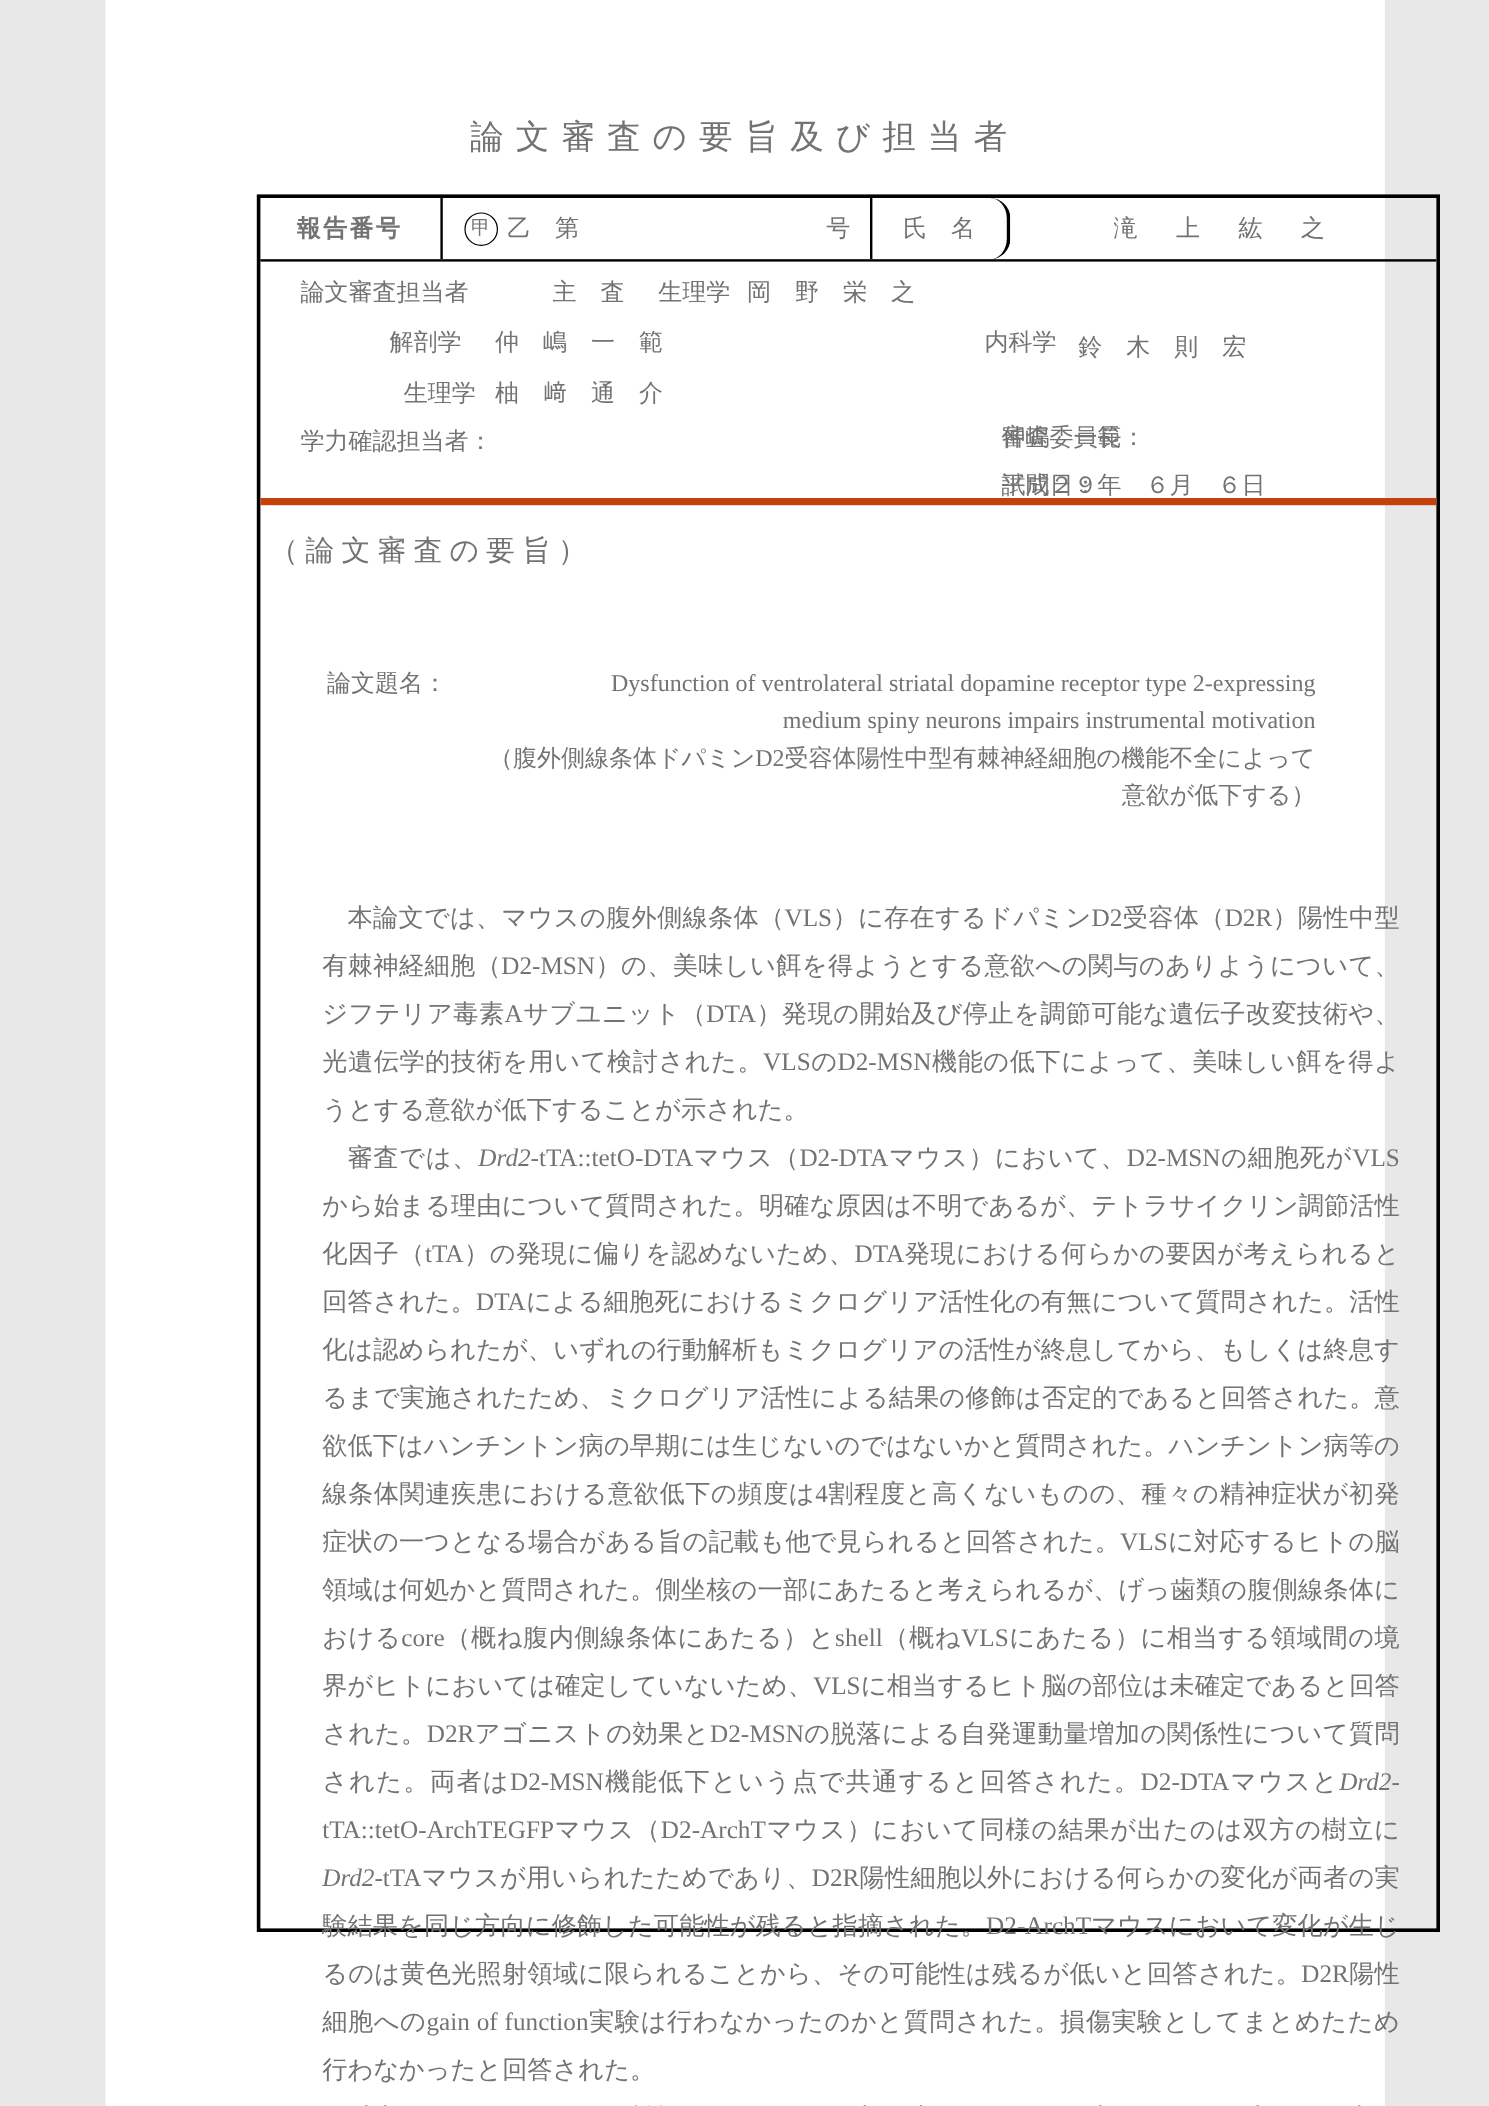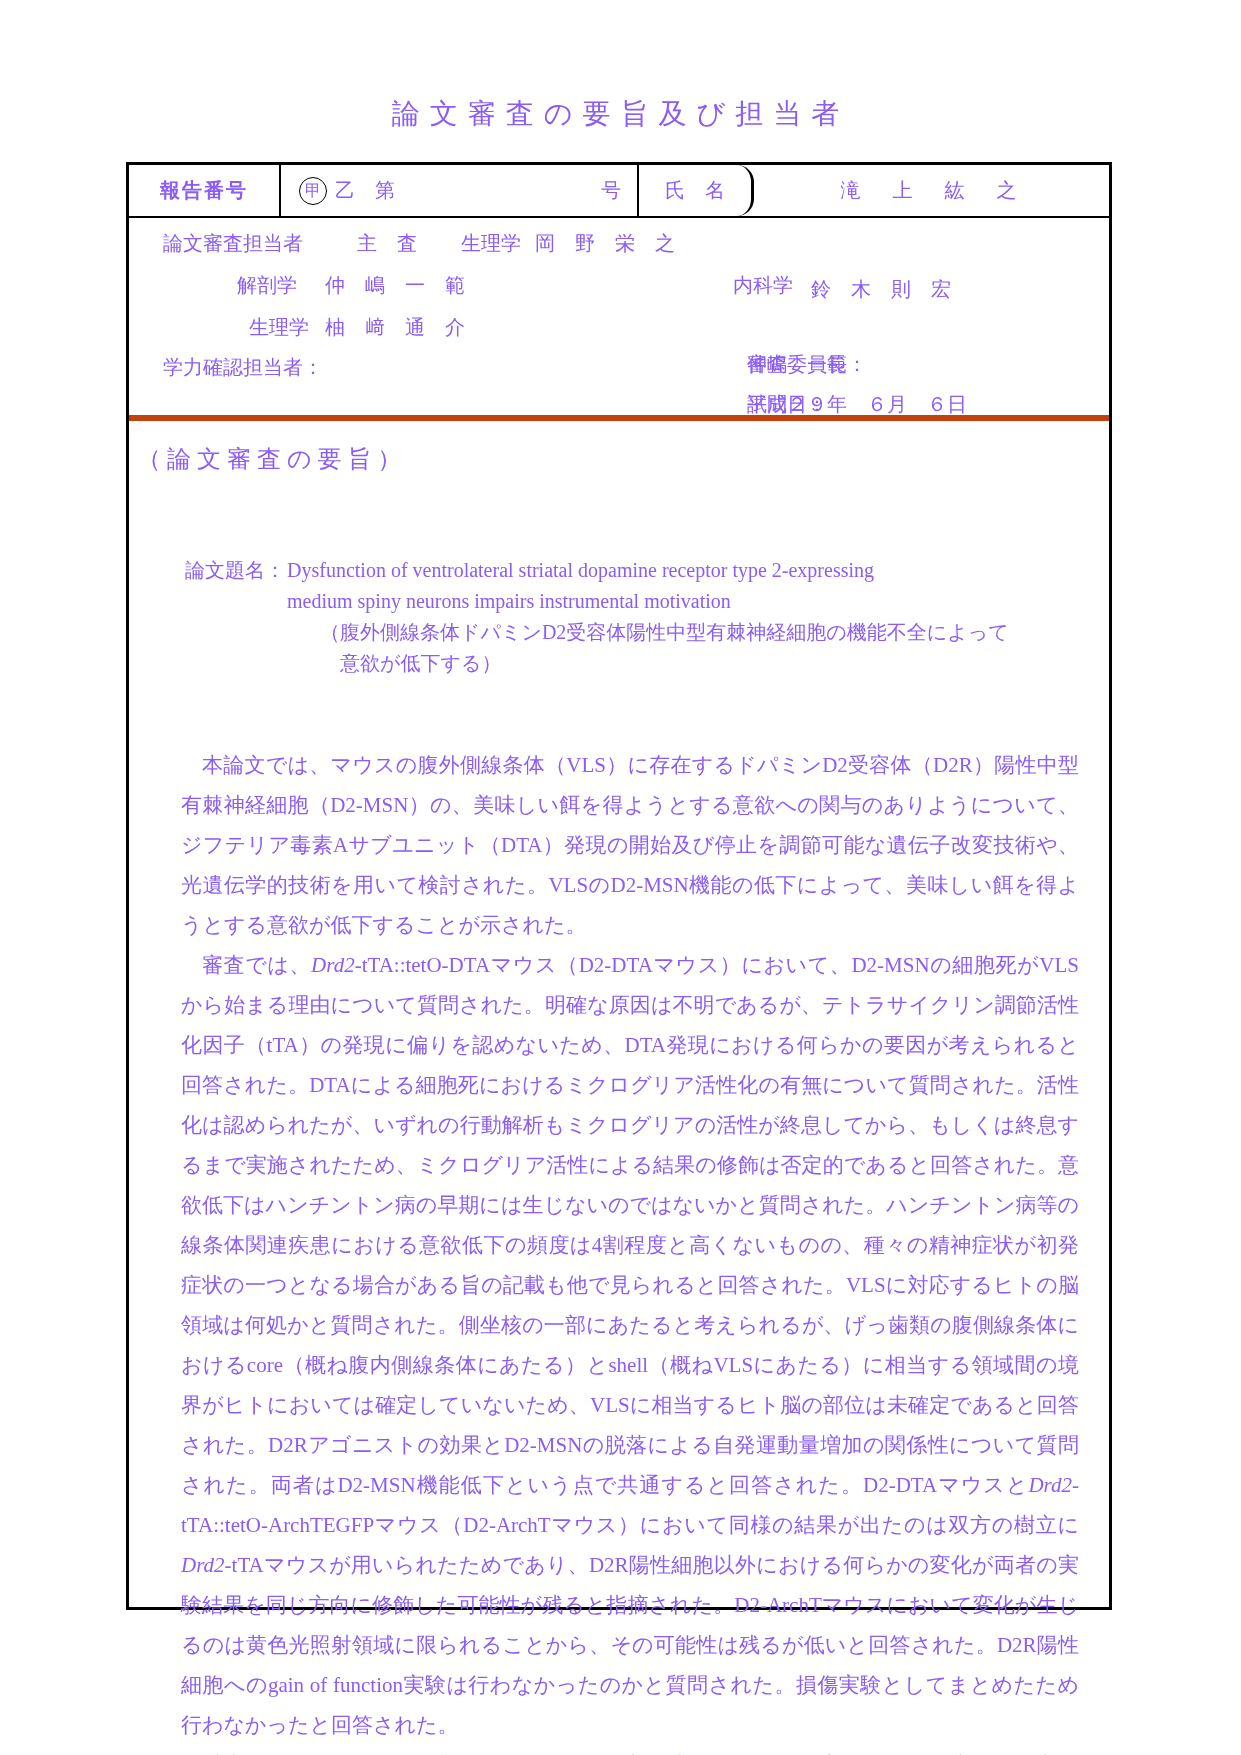--- a/index.html
+++ b/index.html
@@ -1,22 +1,22 @@
 <!DOCTYPE html>
 <html><head>
 <meta charset="utf-8">
 <style>
   html,body{margin:0;padding:0;background:#e8e8e8;}
   .page{
     position:relative;
-    width:1241px;height:1755px;
+    width:1066px;height:1755px;
     background:#ffffff;
     margin:0 auto;
     font-family:"Liberation Serif","DejaVu Serif",serif;
-    color:#8b5cf6;
+    color:#737373;
   }
   .doc-title{
     position:absolute;top:95px;left:0;width:100%;
     text-align:center;
     font-size:28px;
     letter-spacing:10px;
     font-weight:500;
     white-space:nowrap;
   }
   .frame{
@@ -71,21 +71,21 @@
   
   .committee{
     position:relative;
     height:203px;
     border-bottom:6px solid #c2410c;
     box-sizing:border-box;
     font-size:20px;
   }
   .committee span{position:absolute;white-space:nowrap;}
   .pos-label1{left:34px;top:12px;}
-  .pos-chief-role{left:228px;top:12px;font-family:Liberation Mono, monospace;}
+  .pos-chief-role{left:244px;top:12px;font-family:Liberation Mono, monospace;}
   .pos-chief-field{left:332px;top:12px;}
   .pos-chief-name{left:406px;top:12px;}
   .pos-m1-field{left:108px;top:54px;}
   .pos-m1-name{left:196px;top:54px;}
   .pos-m2-field{left:604px;top:54px;}
   .pos-m2-name{left:682px;top:58px;}
   .pos-m3-field{left:120px;top:96px;}
   .pos-m3-name{left:196px;top:96px;}
   .pos-academic{left:34px;top:136px;}
   .pos-chair{left:618px;top:133px;}
@@ -99,20 +99,21 @@
   .summary-header{
     font-size:24px;
     letter-spacing:6px;
     white-space:nowrap;
   }
   .thesis-title-block{
     display:flex;
     margin:80px 0 0 48px;
     font-size:20px;
     line-height:31px;
+    text-align:right;
   }
   .thesis-title-label{white-space:nowrap;flex:0 0 auto;}
   .thesis-title-lines{margin-left:2px;}
   .jp-lines{margin-left:33px;}
   .body-text{
     margin:66px 0 0 44px;
     width:898px;
     font-size:21px;
     line-height:40px;
     text-align:justify;

